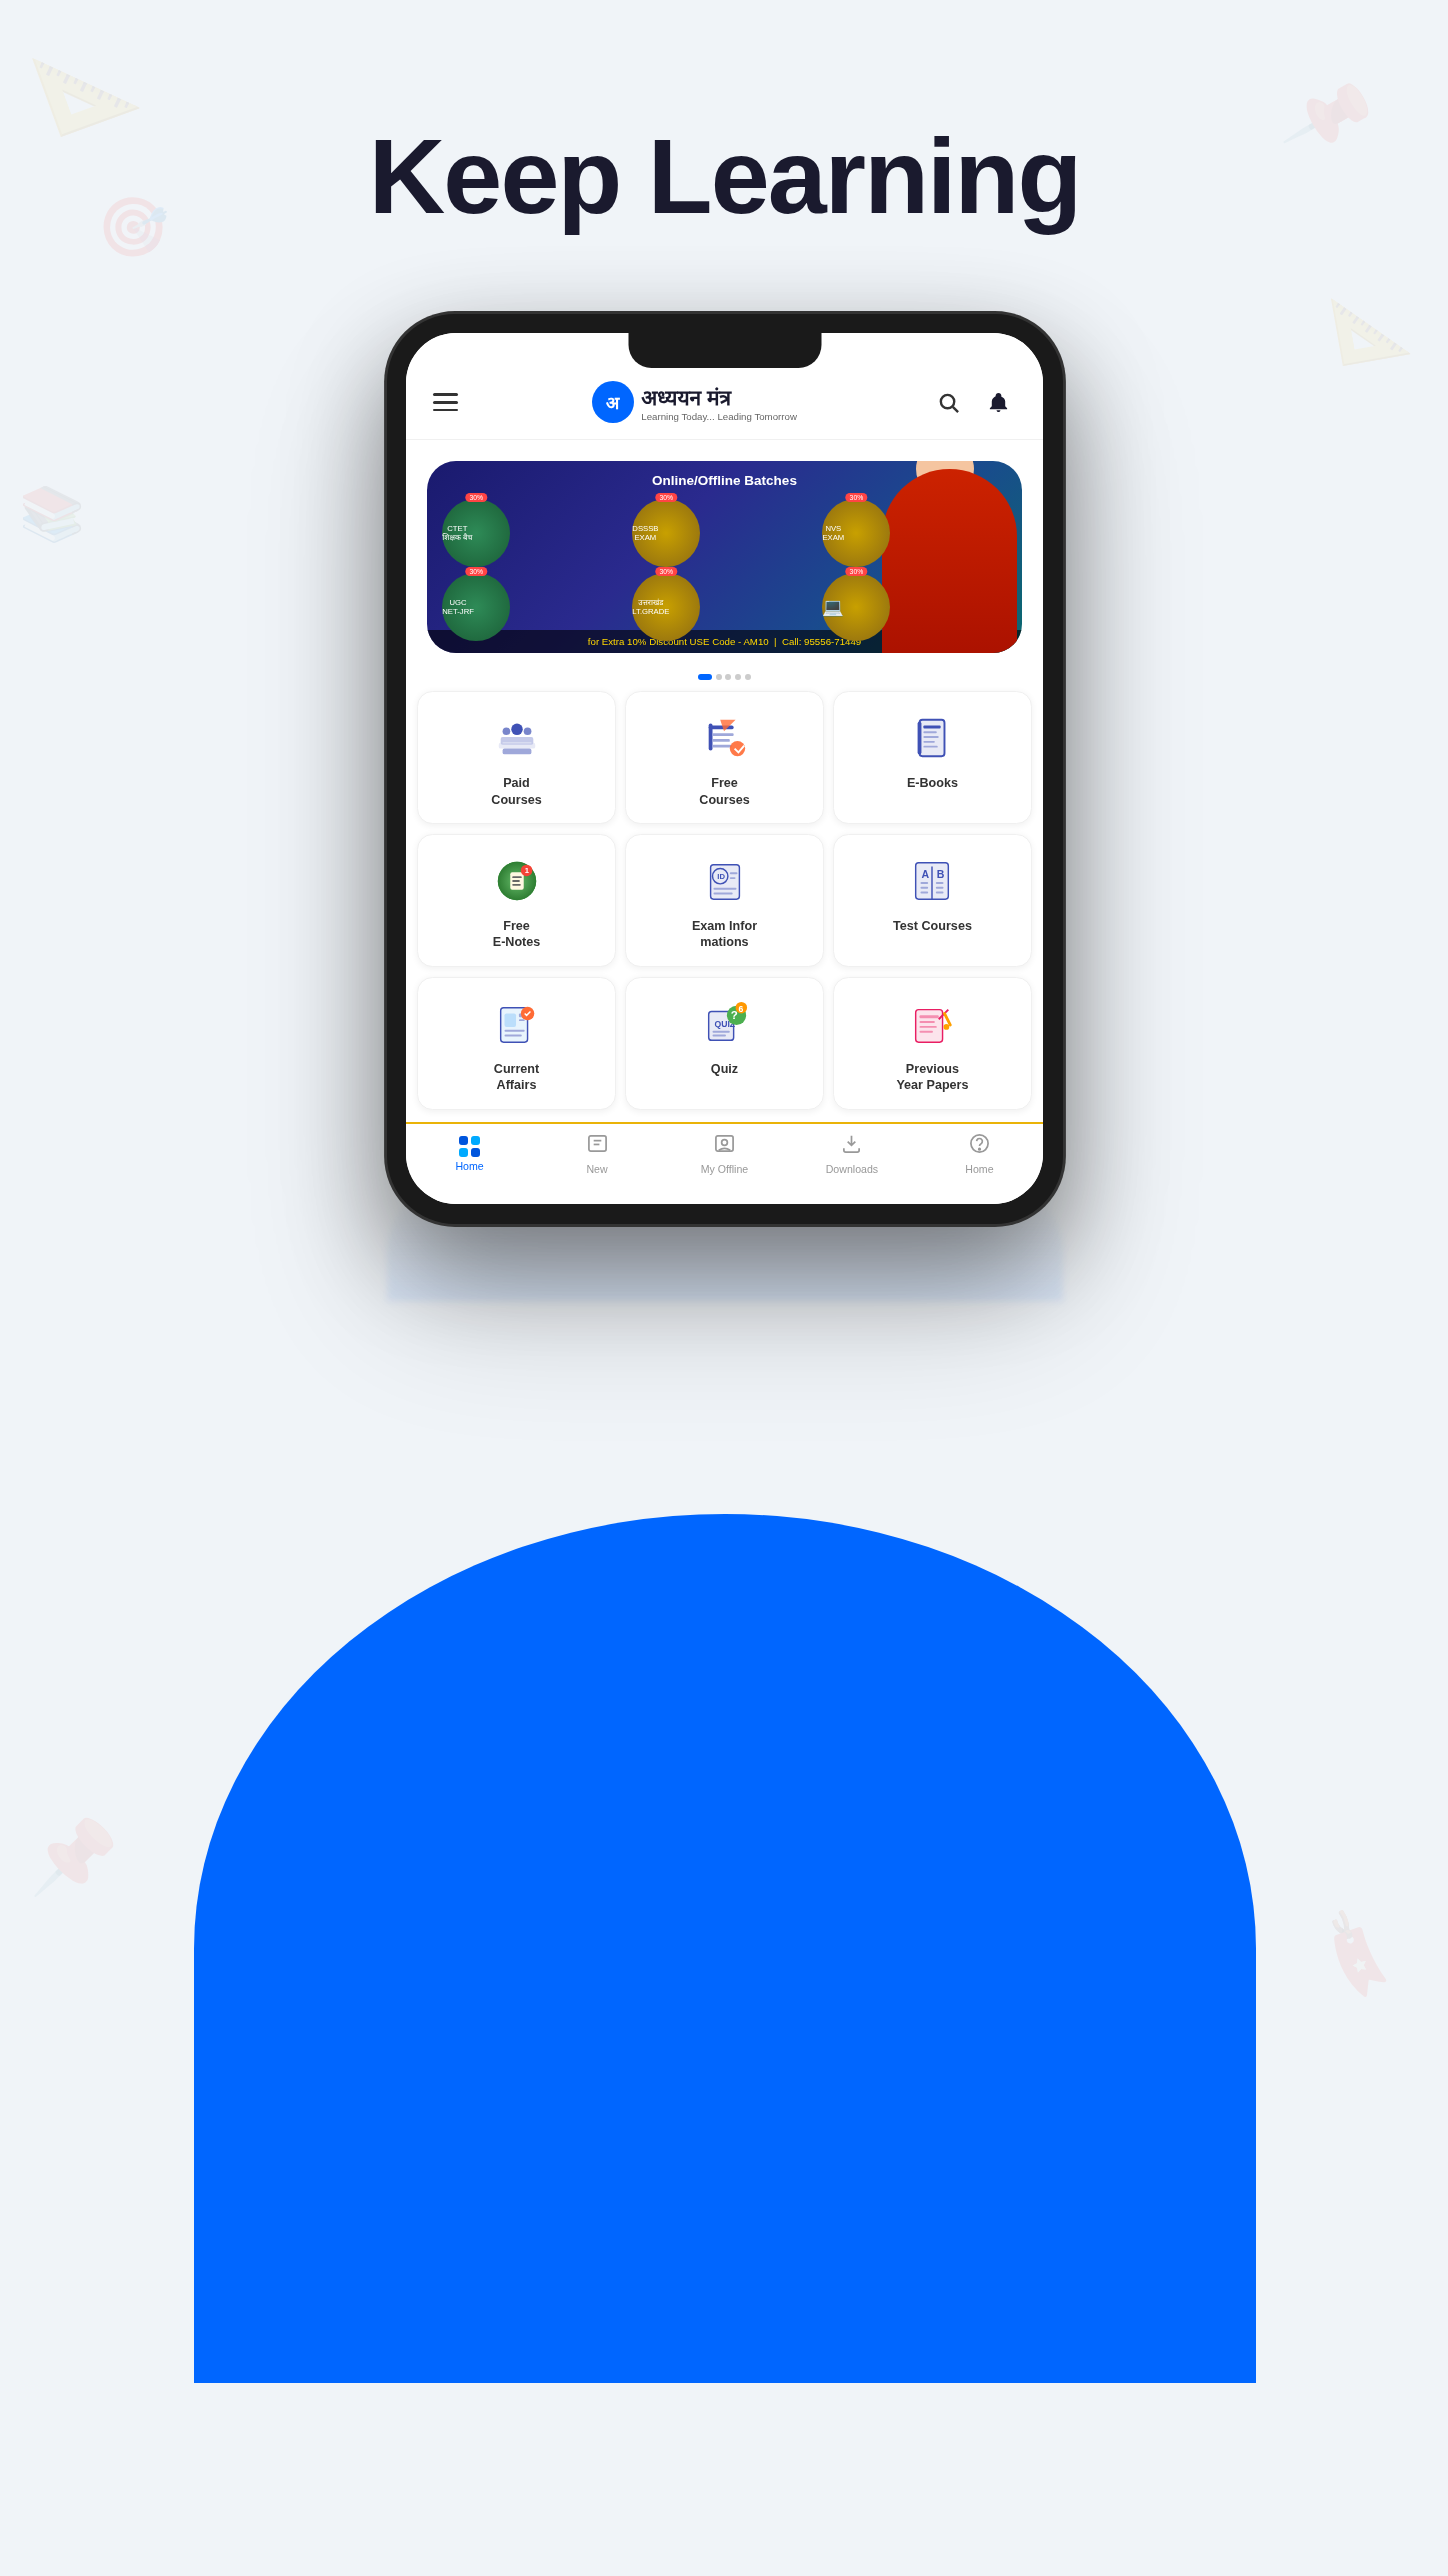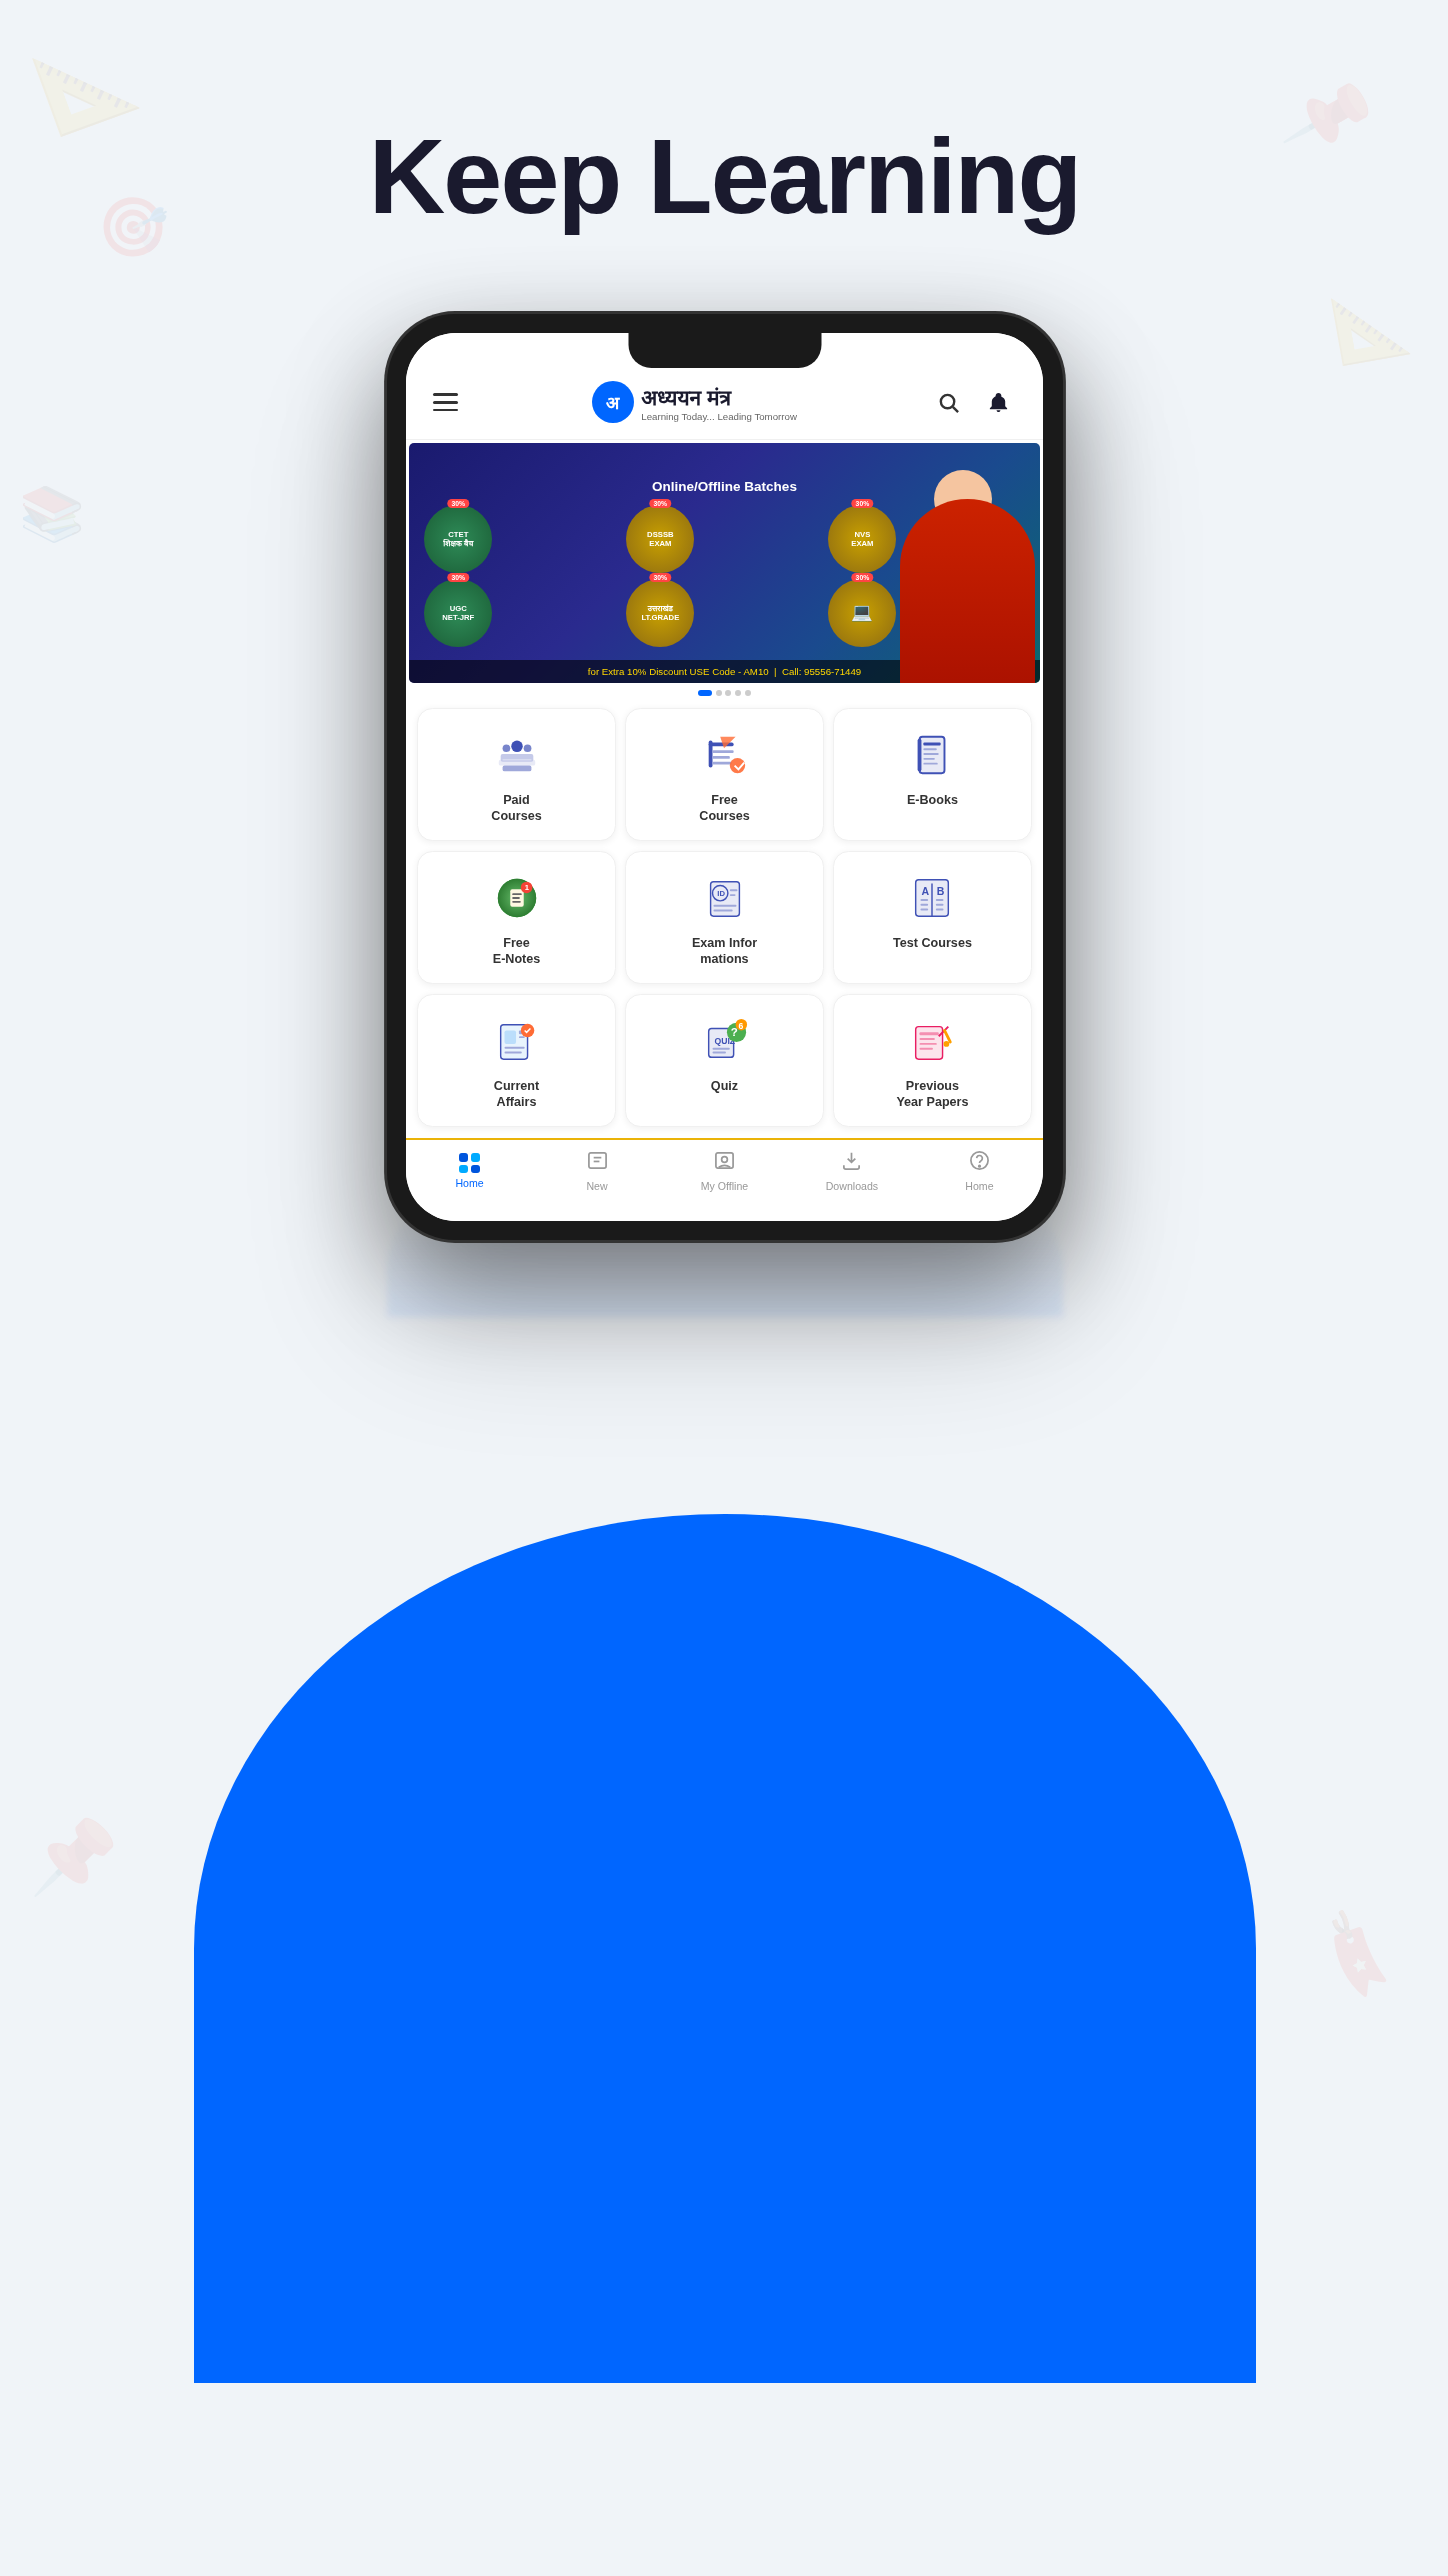--- a/index.html
+++ b/index.html
@@ -171,25 +171,25 @@
       display: flex;
       align-items: center;
       justify-content: center;
       cursor: pointer;
       color: #333;
       font-size: 21px;
     }
 
     
     .banner {
-      margin: 3px;
-      border-radius: 5px;
+      margin: 21px;
+      border-radius: 29px;
       overflow: hidden;
       background: linear-gradient(135deg, #1a1a6e 0%, #2a2a8e 40%, #1a4a8e 70%, #0a6a6e 100%);
-      height: 240px;
+      height: 192px;
       position: relative;
       display: flex;
       align-items: center;
     }
 
     .banner-content {
       padding: 15.5px;
       flex: 1;
       z-index: 2;
     }
@@ -207,24 +207,23 @@
       grid-template-columns: repeat(3, 1fr);
       gap: 5.8px;
     }
 
     .badge {
       border-radius: 50%;
       width: 68px;
       height: 68px;
       display: flex;
       align-items: center;
-      justify-content: center;
       text-align: center;
       font-size: 8.7px;
-      font-weight: 700;
+      font-weight: 400;
       color: white;
       position: relative;
     }
 
     .badge-ctet { background: radial-gradient(circle, #2e8b57, #1a5c35); }
     .badge-dsssb { background: radial-gradient(circle, #c8a000, #8b6914); }
     .badge-nvs { background: radial-gradient(circle, #c8a000, #8b6914); }
     .badge-ugc { background: radial-gradient(circle, #2e8b57, #1a5c35); }
     .badge-uttarakhand { background: radial-gradient(circle, #c8a000, #8b6914); }
     .badge-laptop { background: radial-gradient(circle, #c8a000, #8b6914); }

